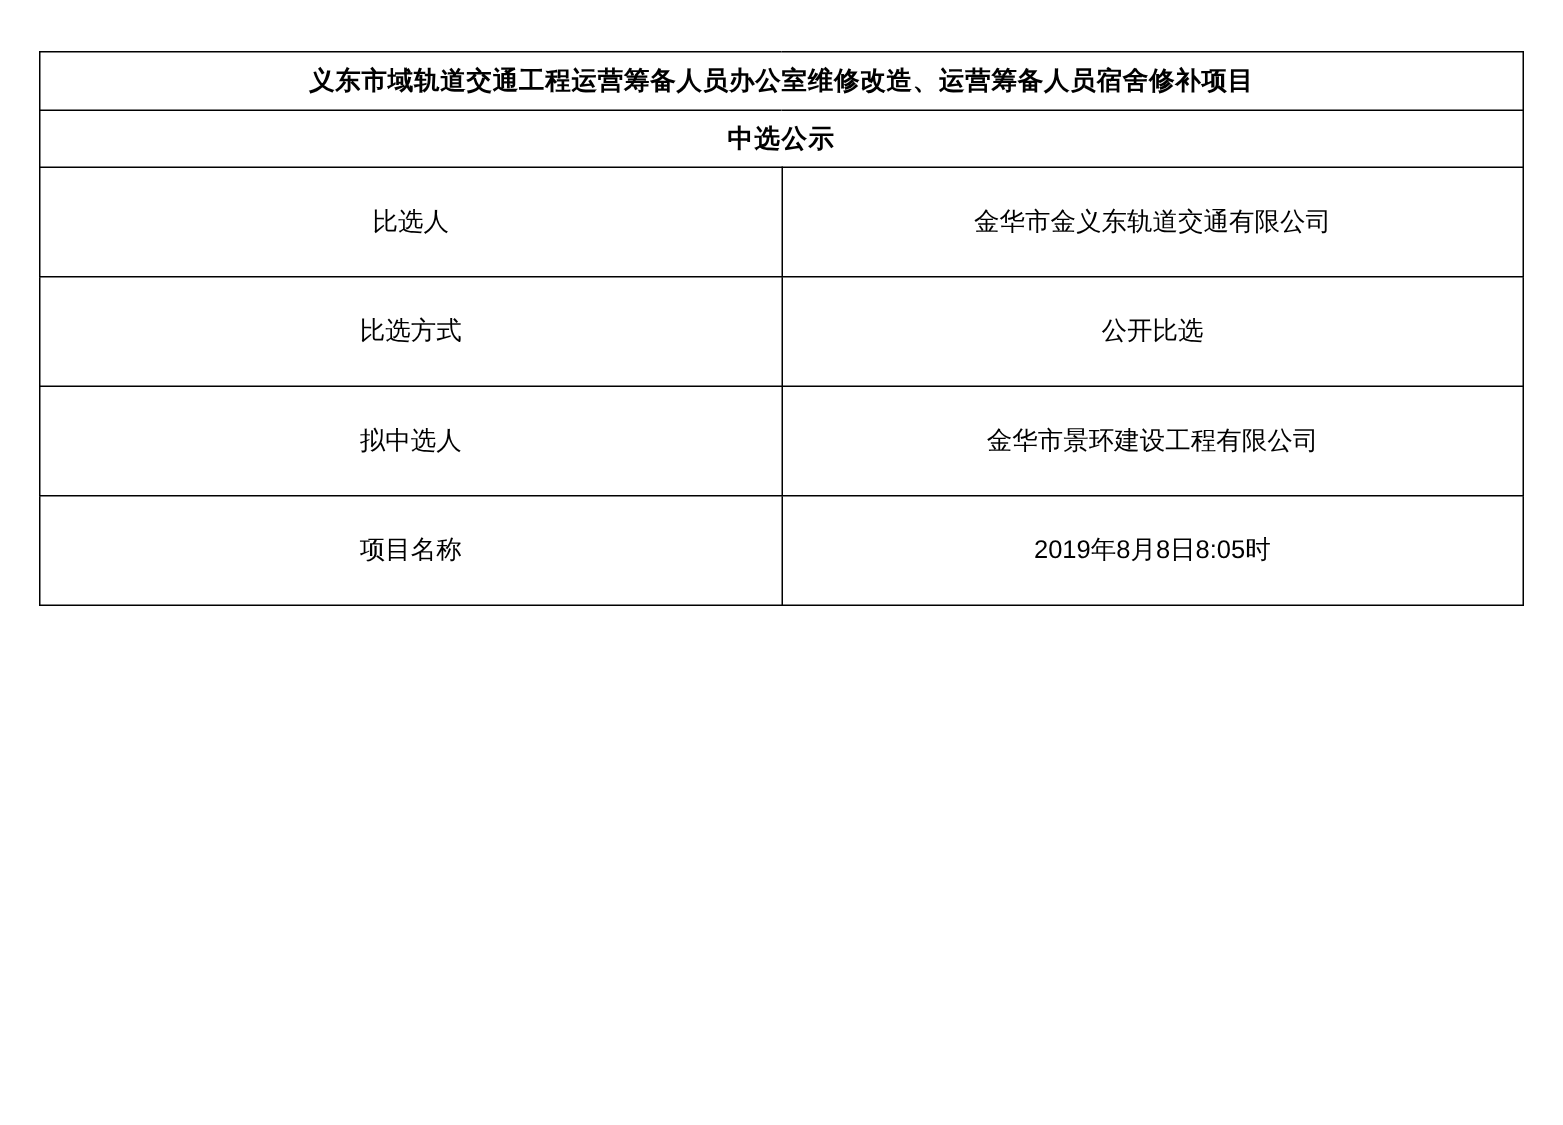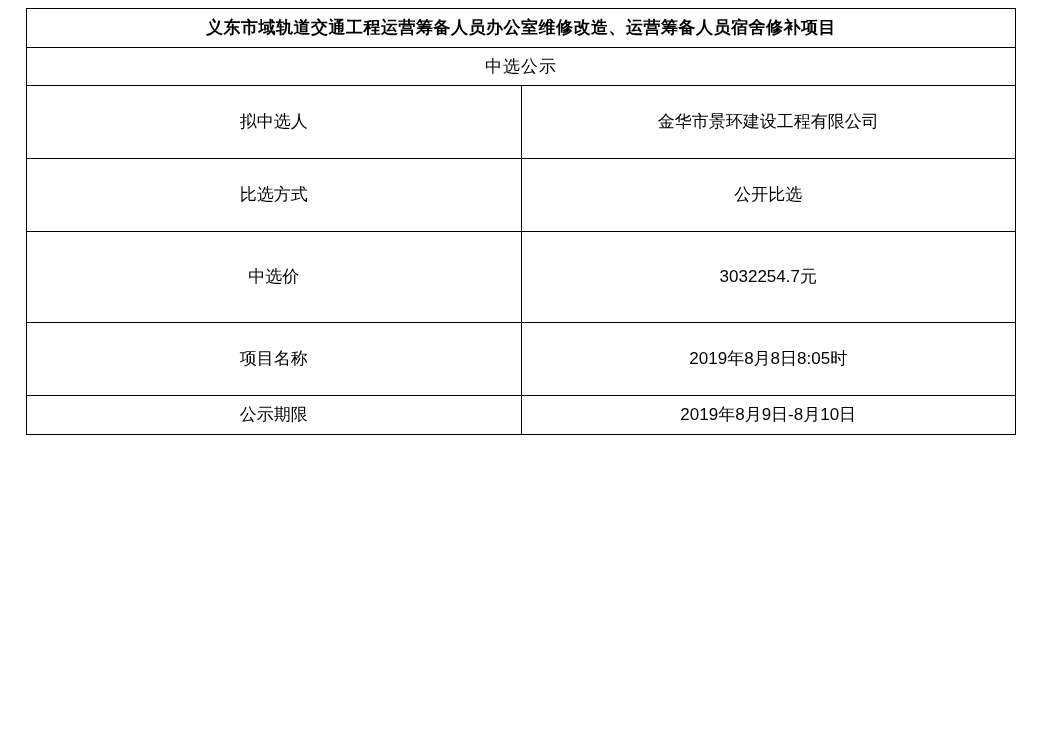--- a/index.html
+++ b/index.html
@@ -12,21 +12,21 @@
     height: 750px;
     font-family: "Liberation Sans", sans-serif;
     color: #000000;
     overflow: hidden;
   }
   .page {
     position: relative;
     width: 1042px;
     height: 660px;
     box-sizing: border-box;
-    padding: 8px 26px 0 26px;
+    padding: 34px 26px 0 26px;
   }
   table.doc-table {
     width: 990px;
     border-collapse: collapse;
     table-layout: fixed;
   }
   table.doc-table td {
     border: 1px solid #000000;
     vertical-align: middle;
     text-align: center;
@@ -38,21 +38,21 @@
   
   td.title-cell {
     font-size: 25px;
     font-weight: bold;
     line-height: 1.5;
     padding: 14px 40px 16px 40px;
     letter-spacing: 0.5px;
   }
   td.subtitle-cell {
     font-size: 23px;
-    font-weight: normal;
+    font-weight: bold;
     padding: 16px 10px 18px 10px;
     letter-spacing: 1px;
   }
   td.label-cell {
     width: 190px;
     font-size: 17px;
   }
   td.value-cell {
     font-size: 17px;
   }
@@ -68,34 +68,30 @@
 <div class="page">
   <table class="doc-table">
     <tbody>
       <tr>
         <td class="title-cell" colspan="2">义东市域轨道交通工程运营筹备人员办公室维修改造、运营筹备人员宿舍修补项目</td>
       </tr>
       <tr>
         <td class="subtitle-cell" colspan="2">中选公示</td>
       </tr>
       <tr class="row-tall">
-        <td class="label-cell">拟中选人</td>
-        <td class="value-cell">金华市景环建设工程有限公司</td>
+        <td class="label-cell">比选人</td>
+        <td class="value-cell">金华市金义东轨道交通有限公司</td>
       </tr>
       <tr class="row-tall">
         <td class="label-cell">比选方式</td>
         <td class="value-cell">公开比选</td>
       </tr>
-      <tr class="row-xtall">
-        <td class="label-cell">中选价</td>
-        <td class="value-cell num">3032254.7元</td>
+      <tr class="row-tall">
+        <td class="label-cell">拟中选人</td>
+        <td class="value-cell">金华市景环建设工程有限公司</td>
       </tr>
       <tr class="row-tall">
         <td class="label-cell">项目名称</td>
         <td class="value-cell num">2019年8月8日8:05时</td>
-      </tr>
-      <tr>
-        <td class="label-cell">公示期限</td>
-        <td class="value-cell num">2019年8月9日-8月10日</td>
       </tr>
     </tbody>
   </table>
 </div>
 
 </body></html>

